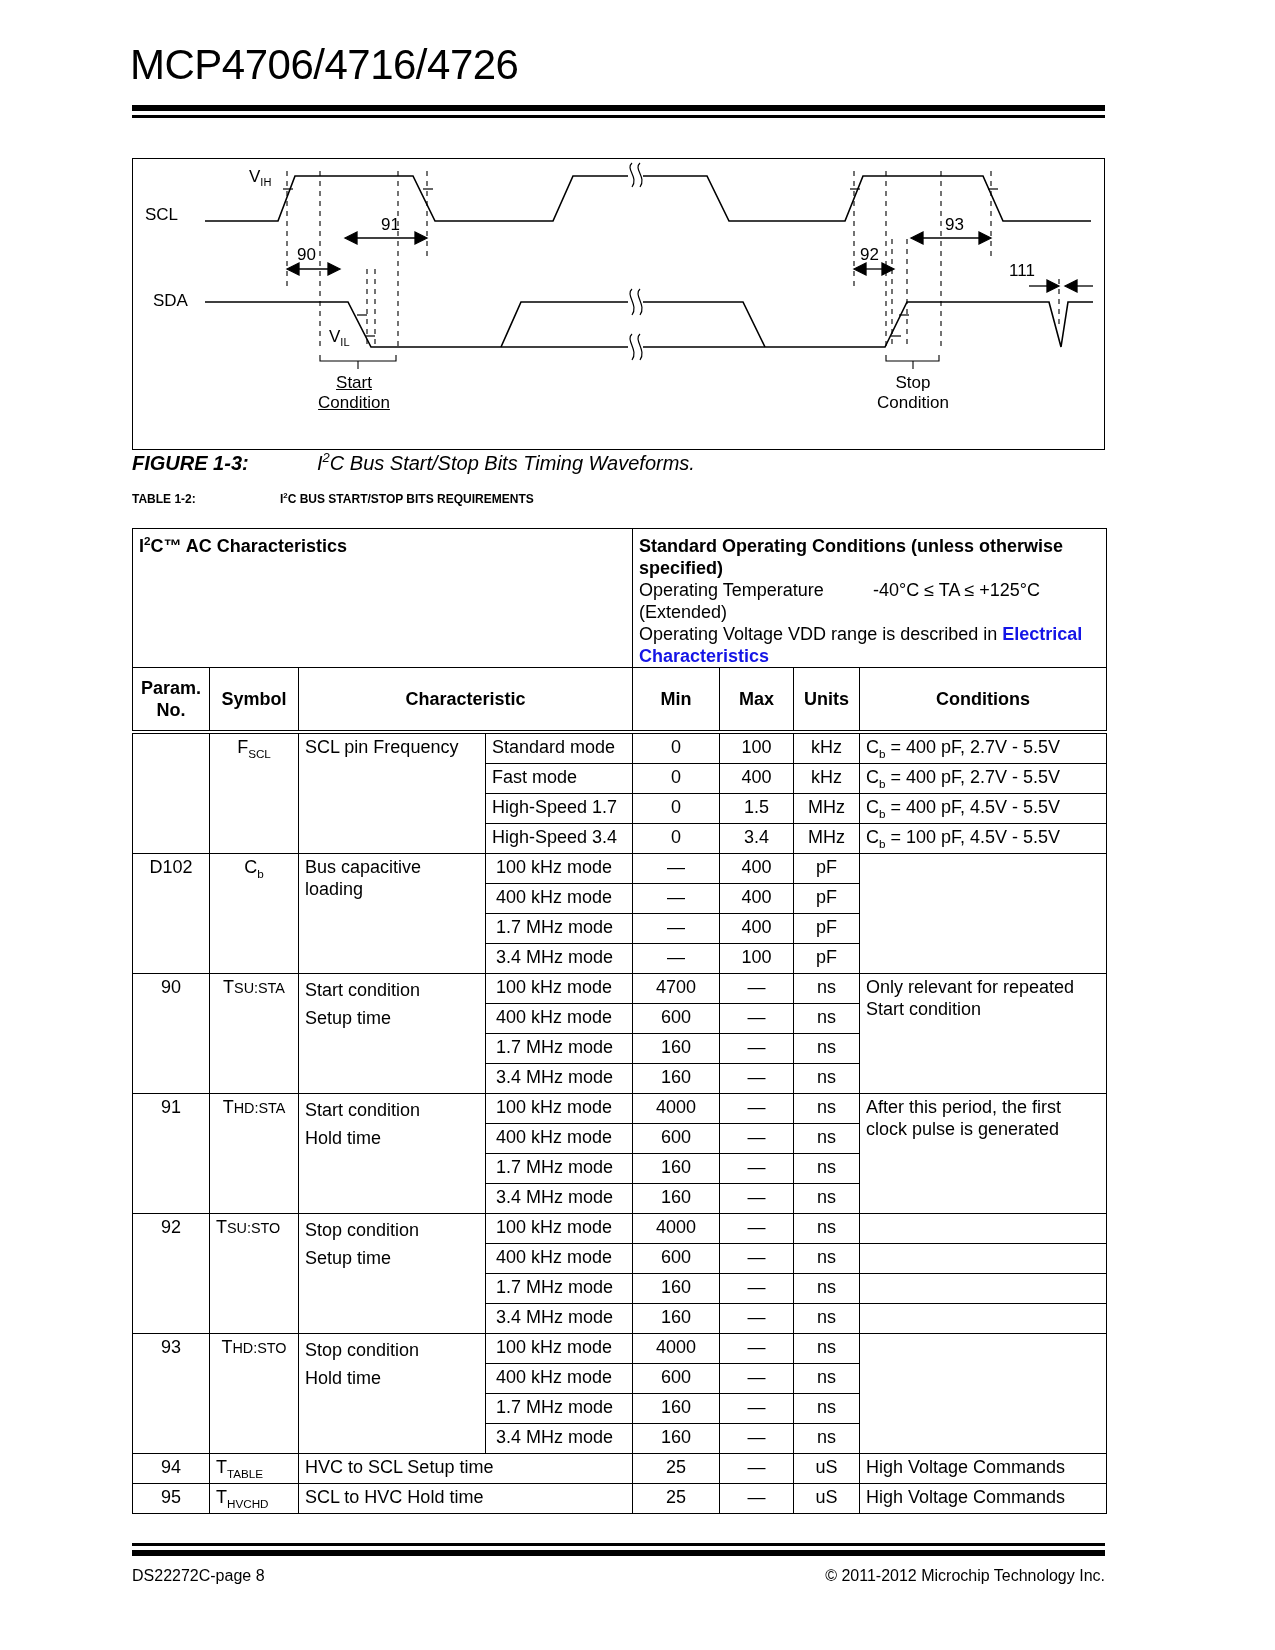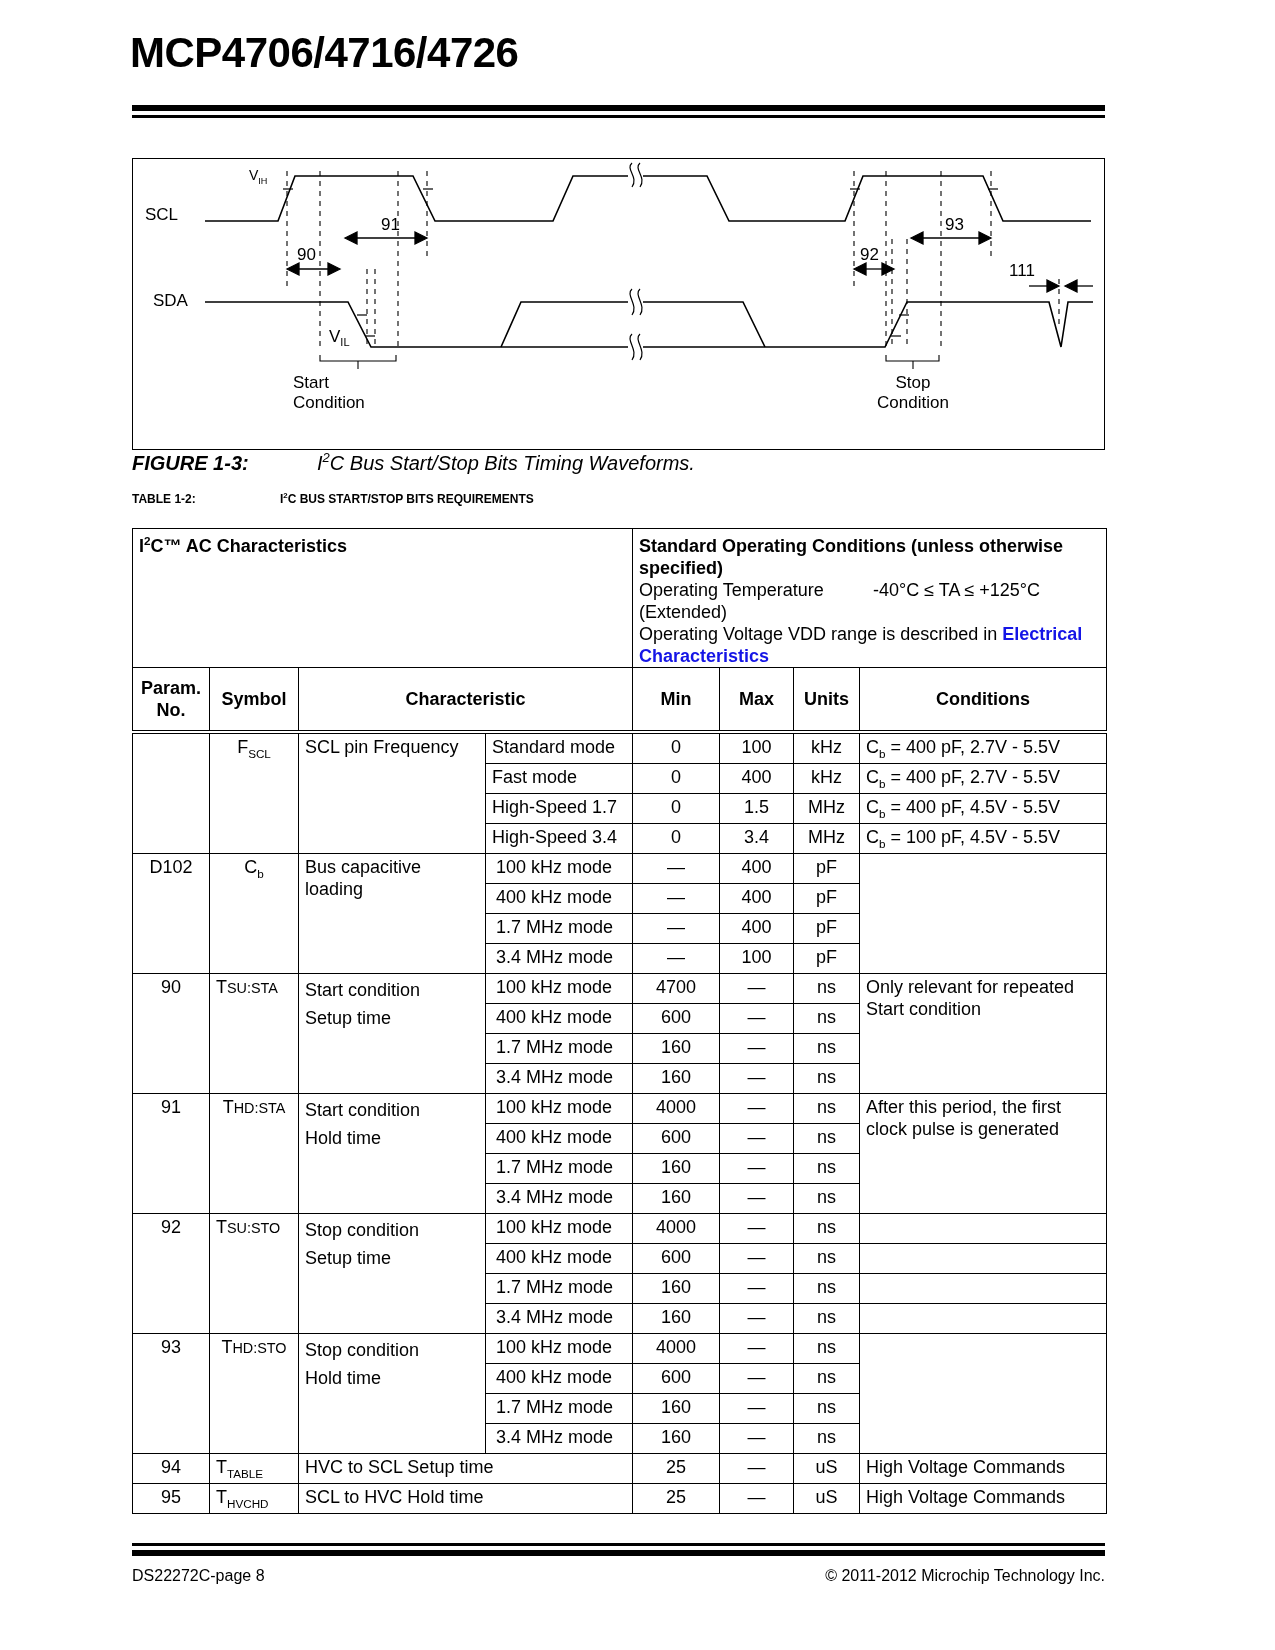--- a/index.html
+++ b/index.html
@@ -1,18 +1,18 @@
 <!DOCTYPE html>
 <html><head>
 <meta charset="utf-8">
 <style>
   html, body { margin: 0; padding: 0; background: #ffffff; }
   body { width: 1275px; height: 1650px; position: relative; overflow: hidden;
          font-family: "Liberation Sans", "DejaVu Sans", sans-serif; color: #000; }
-  .doc-title { position: absolute; left: 130px; top: 32px; font-size: 42px; font-weight: bold;
+  .doc-title { position: absolute; left: 130px; top: 44px; font-size: 42px; font-weight: normal;
                letter-spacing: -0.5px; line-height: 42px; }
   .bar-thick { position: absolute; left: 132px; width: 973px; background: #000; }
   .fig-box { position: absolute; left: 132px; top: 158px; width: 971px; height: 290px;
              border: 1.5px solid #000; }
   .fig-box svg { position: absolute; left: 0; top: 0; }
   .fig-caption { position: absolute; left: 132px; top: 452px; font-size: 20px; font-style: italic; }
   .fig-caption .lbl { font-weight: bold; display: inline-block; width: 185px; }
   .tbl-title { position: absolute; left: 132px; top: 492px; font-size: 12px; font-weight: bold; }
   .tbl-title .lbl { display: inline-block; width: 148px; }
   sup, sub { font-size: 65%; line-height: 0; }
@@ -114,32 +114,32 @@
     <g stroke="#000" stroke-width="1.1" fill="none">
       <path d="M187,196 L187,202 L263,202 L263,196"></path>
         <line x1="225" y1="202" x2="225" y2="210"></line>
       <path d="M753,196 L753,202 L806,202 L806,196"></path>
         <line x1="780" y1="202" x2="780" y2="210"></line>
     </g>
   </svg>
 
   <span style="position:absolute;left:12px;top:46px;font-size:17px;">SCL</span>
   <span style="position:absolute;left:12px;top:132px;font-size:17px;margin-left:8px;">SDA</span>
-  <span style="position:absolute;left:116px;top:8px;font-size:14px;">
+  <span style="position:absolute;left:116px;top:8px;font-size:17px;">
     <span>V</span><sub>IH</sub>
   </span>
   <span style="position:absolute;left:196px;top:168px;font-size:17px;">
     <span>V</span><sub>IL</sub>
   </span>
   <span style="position:absolute;left:164px;top:86px;font-size:17px;">90</span>
   <span style="position:absolute;left:248px;top:56px;font-size:17px;">91</span>
   <span style="position:absolute;left:727px;top:86px;font-size:17px;">92</span>
   <span style="position:absolute;left:812px;top:56px;font-size:17px;">93</span>
   <span style="position:absolute;left:876px;top:102px;font-size:17px;">111</span>
-  <div style="position:absolute;left:160px;top:214px;width:110px;text-align:left;font-size:17px;line-height:20px;">
+  <div style="position:absolute;left:166px;top:214px;width:110px;text-align:center;font-size:17px;line-height:20px;text-decoration:underline;">
     <div>Start</div>
     <div>Condition</div>
   </div>
   <div style="position:absolute;left:725px;top:214px;width:110px;text-align:center;font-size:17px;line-height:20px;">
     <div>Stop</div>
     <div>Condition</div>
   </div>
 </div>
 
 <div class="fig-caption">
@@ -240,21 +240,21 @@
         <td class="c">pF</td>
       </tr>
       <tr class="r">
         <td style="padding-left: 10px;">3.4 MHz mode</td>
         <td class="c">—</td>
         <td class="c">100</td>
         <td class="c">pF</td>
       </tr>
       <tr class="r">
         <td class="c" rowspan="4">90</td>
-        <td class="c" rowspan="4" style="text-align: left;"><span>T</span><span class="sc">SU:STA</span></td>
+        <td class="c" rowspan="4" style="text-align: center;"><span>T</span><span class="sc">SU:STA</span></td>
         <td rowspan="4">
           <div style="line-height: 28px;">Start condition</div>
           <div style="line-height: 28px;">Setup time</div>
         </td>
         <td style="padding-left: 10px;">100 kHz mode</td>
         <td class="c">4700</td>
         <td class="c">—</td>
         <td class="c">ns</td>
         <td rowspan="4">Only relevant for repeated Start condition</td>
       </tr>

